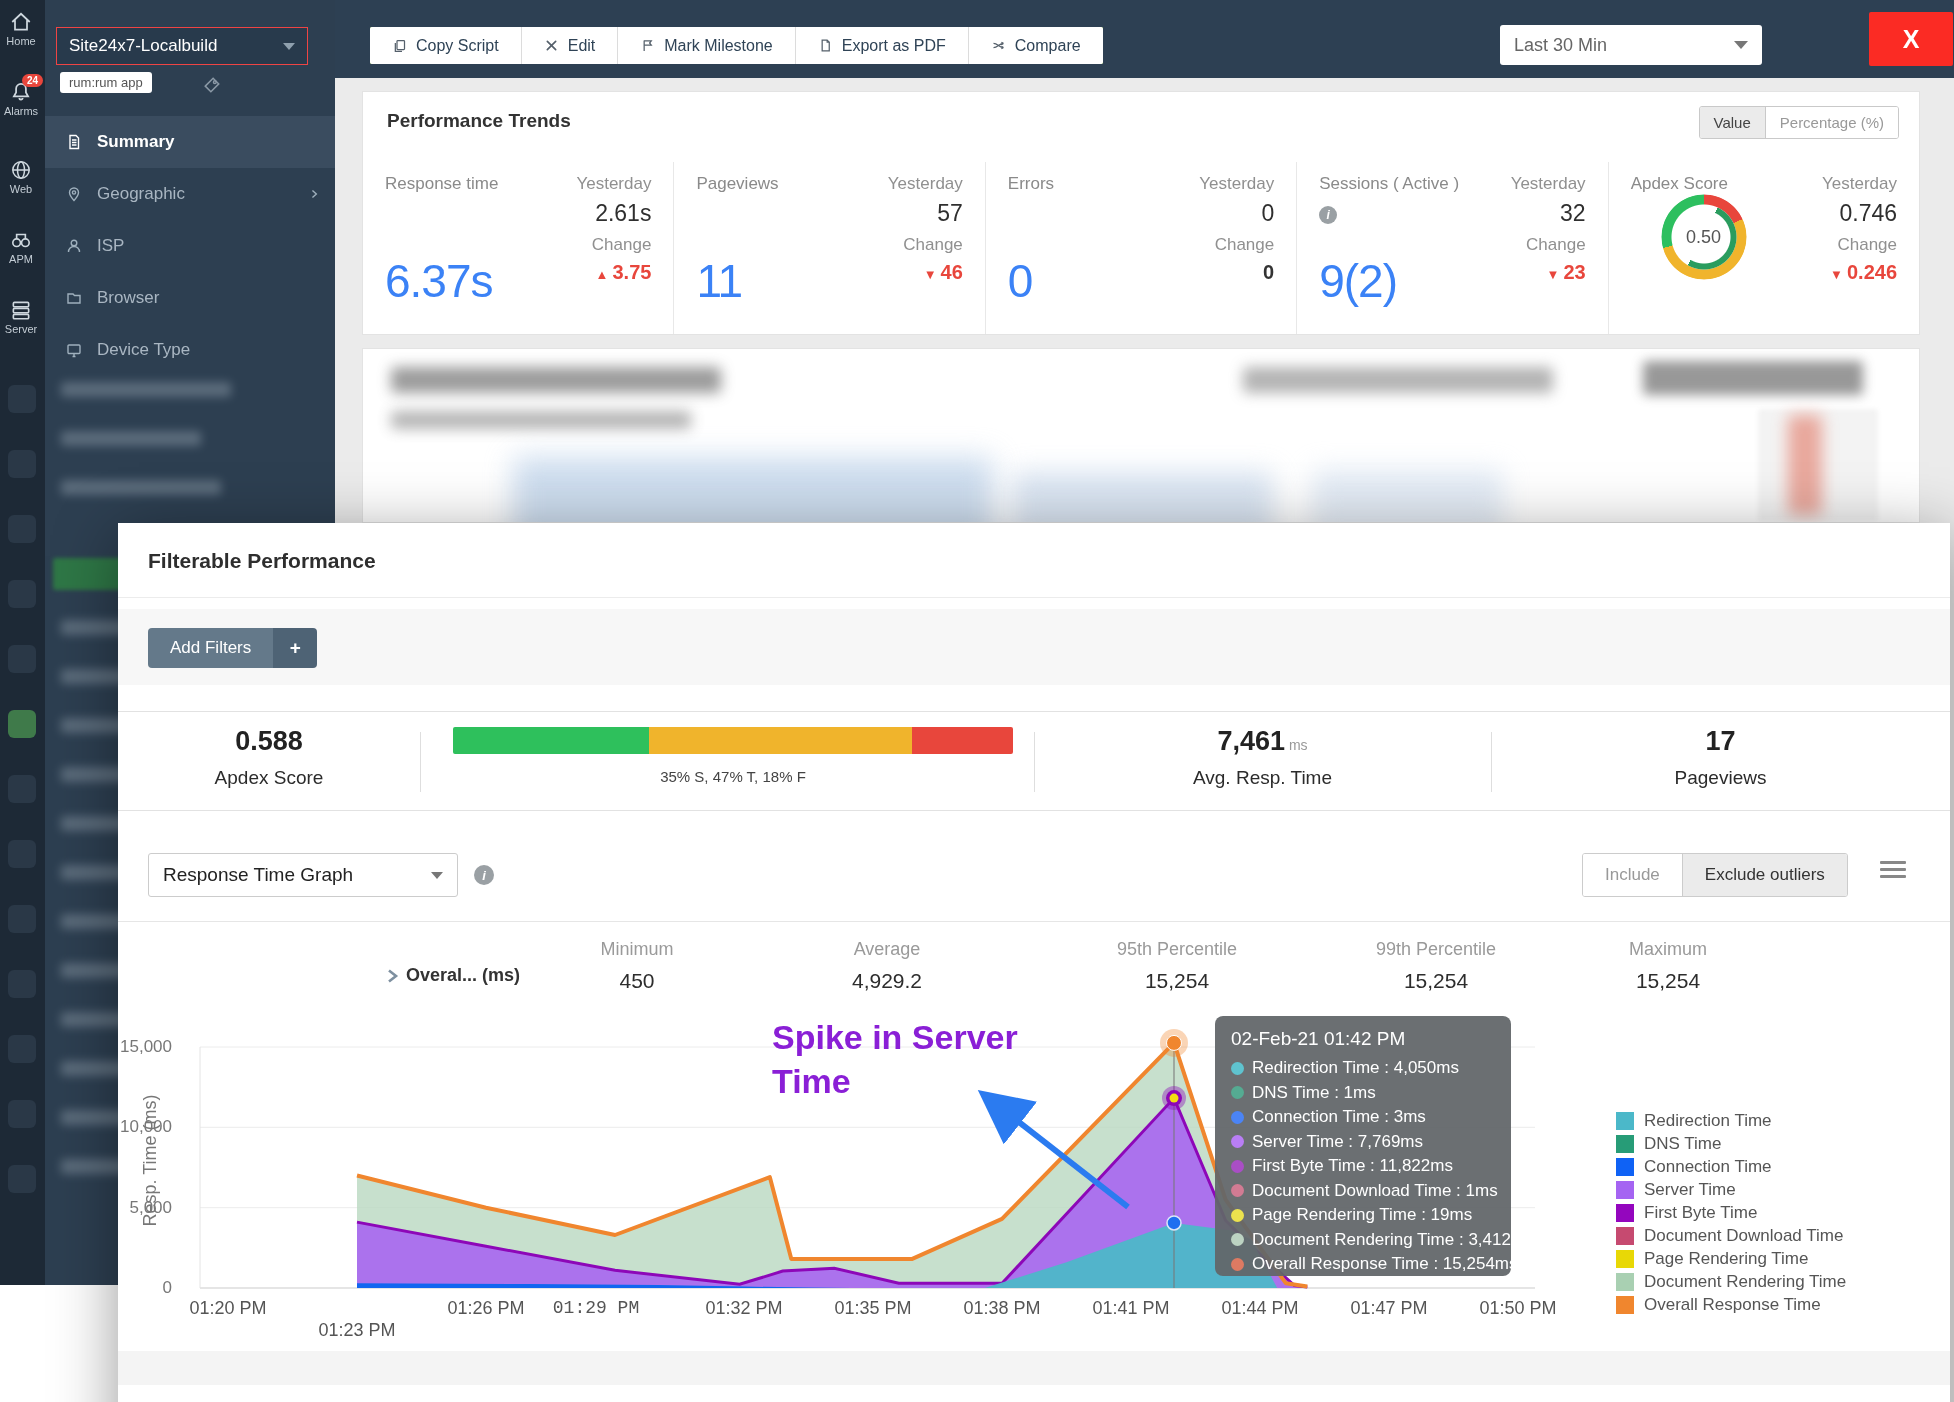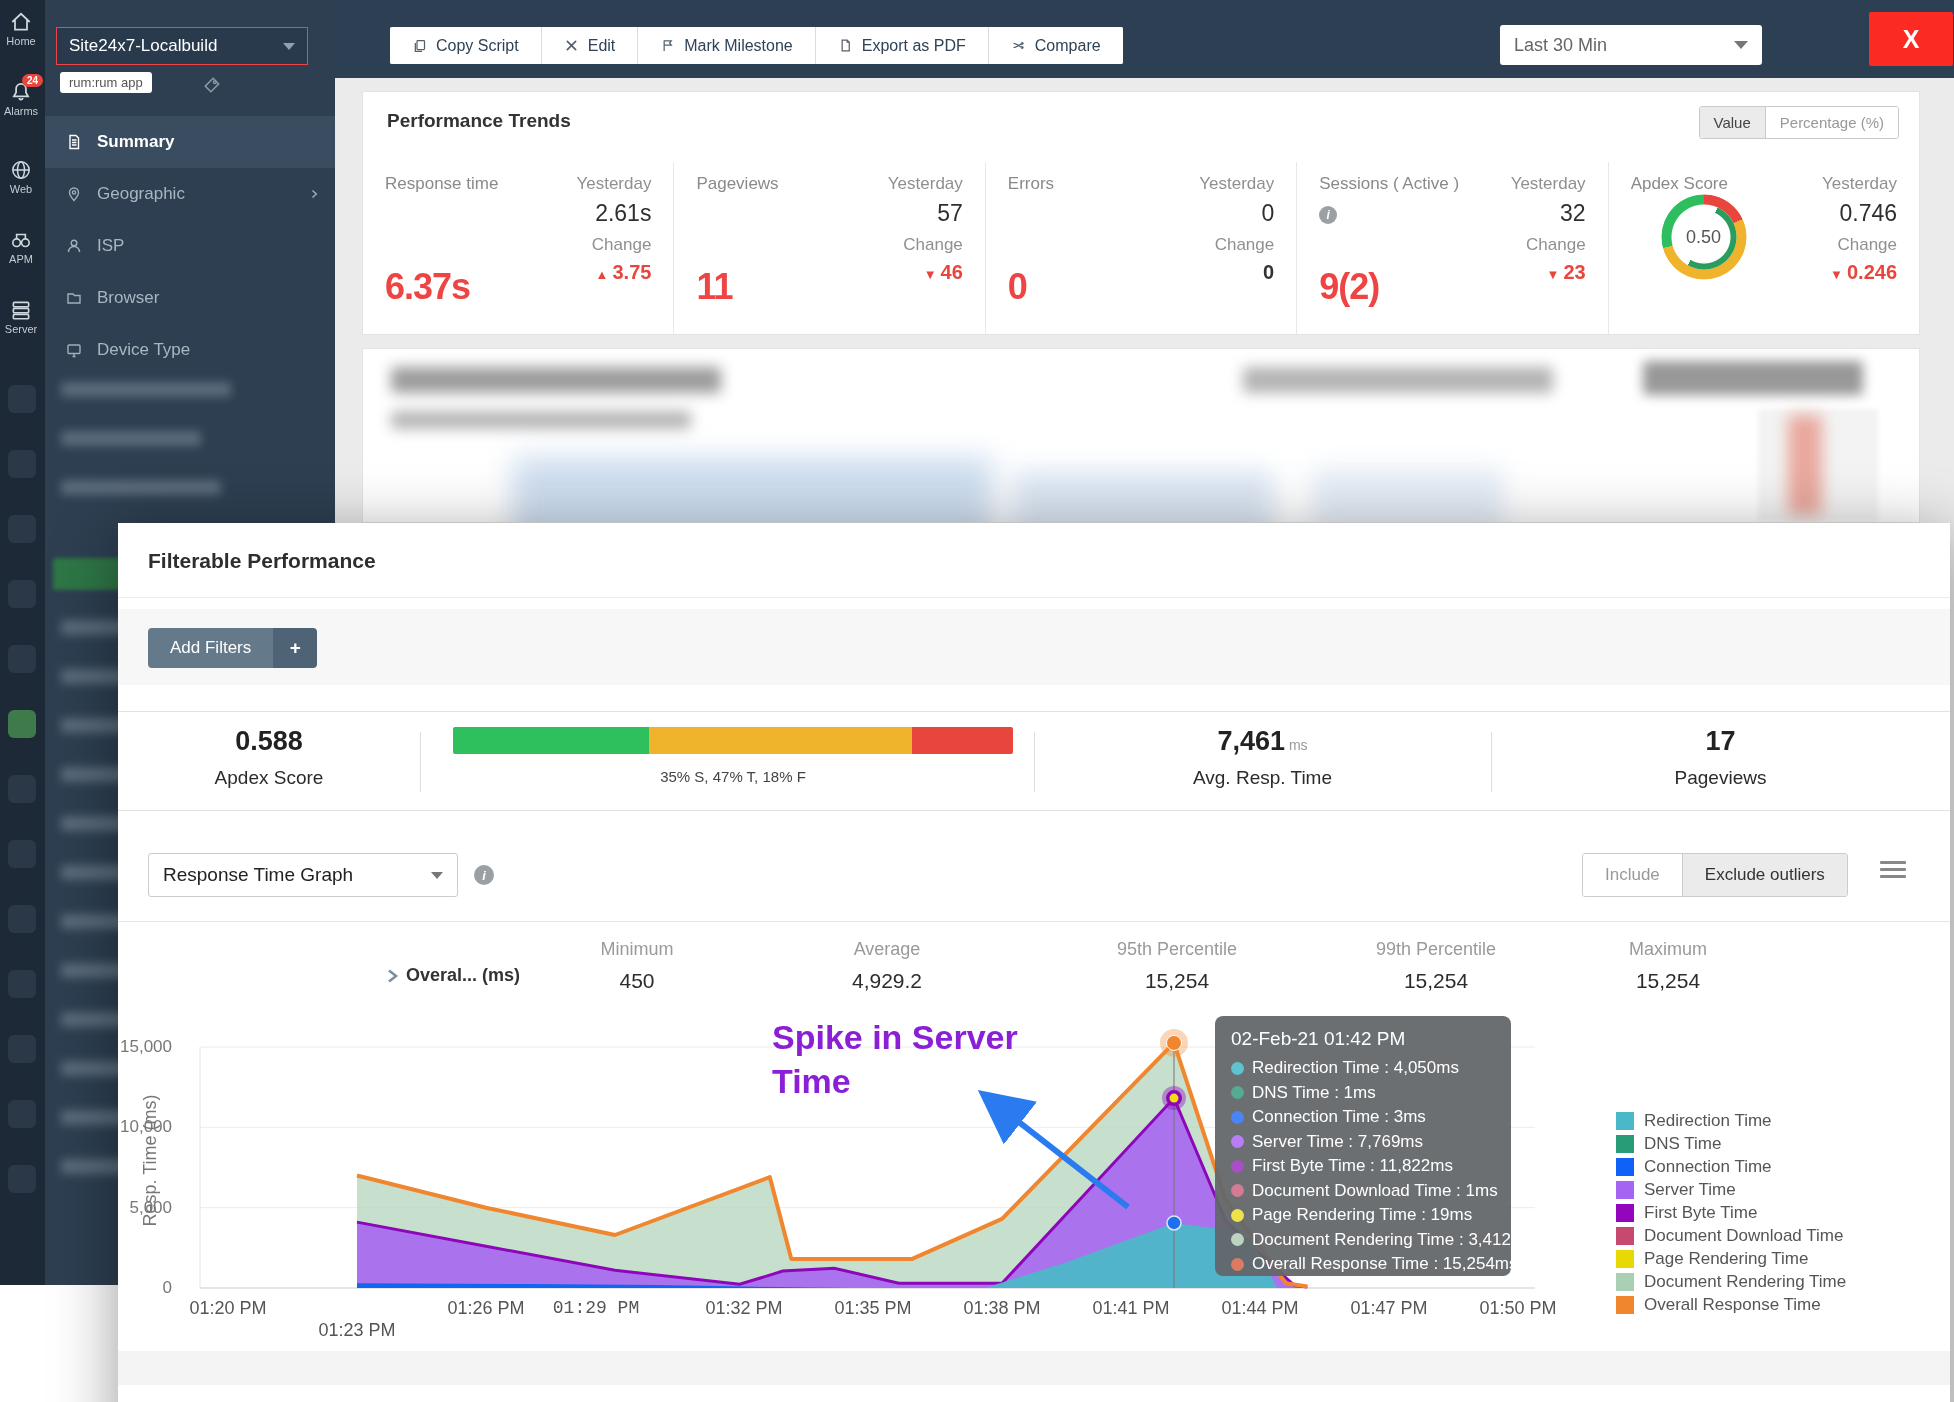--- a/index.html
+++ b/index.html
@@ -22,41 +22,41 @@
   .app-tag { position:absolute; left:15px; top:72px; background:#fff; color:#555; font-size:13px; padding:3px 9px; border-radius:3px; }
   .menu { position:absolute; left:0; top:116px; width:100%; }
   .menu-item { height:52px; display:flex; align-items:center; padding-left:20px; color:#a9b6c2; font-size:17px; gap:14px; }
   .menu-item.active { background:#3a4c5f; color:#fff; font-weight:bold; }
   .menu-item .mchev { margin-left:auto; margin-right:14px; }
   .sb-blur { position:absolute; left:16px; width:170px; height:15px; background:#8796a4; filter:blur(5px); opacity:.5; border-radius:3px; }
   .sb-green { position:absolute; left:8px; top:558px; width:84px; height:32px; background:#2f7a46; filter:blur(2px); opacity:.95; border-radius:3px; }
 
   
   .topbar { position:absolute; left:335px; top:0; width:1619px; height:78px; background:#2d4053; z-index:2; }
-  .btn-group { position:absolute; left:35px; top:27px; height:37px; display:flex; background:#bef264; border-radius:2px; overflow:hidden;margin-left:20px; }
+  .btn-group { position:absolute; left:35px; top:27px; height:37px; display:flex; background:#bef264; border-radius:2px; overflow:hidden; }
   .tb-btn { display:flex; align-items:center; gap:9px; padding:0 22px; font-size:16px; color:#2f4356; border-right:1px solid #dcdcdc; cursor:pointer; background:#fff; white-space:nowrap; }
   .tb-btn:last-child { border-right:none; }
   .time-select { position:absolute; left:1165px; top:25px; width:262px; height:40px; background:#fff; border-radius:3px; display:flex; align-items:center; padding:0 14px; font-size:18px; color:#666; }
   .time-select .caret { margin-left:auto; width:0; height:0; border-left:7px solid transparent; border-right:7px solid transparent; border-top:8px solid #777; }
   .close-btn { position:absolute; left:1534px; top:12px; width:84px; height:54px; background:#fb2b24; color:#fff; font-size:25px; font-weight:bold; display:flex; align-items:center; justify-content:center; border-radius:2px; cursor:pointer; }
 
   
   .pagebg { position:absolute; left:335px; top:78px; width:1619px; height:1324px; background:#ebebeb; z-index:1; }
 
   
   .trends { position:absolute; left:362px; top:91px; width:1558px; height:244px; background:#fff; border:1px solid #e3e3e3; z-index:4; }
   .trends-title { position:absolute; left:24px; top:18px; font-size:19px; font-weight:bold; color:#333; }
   .vp-toggle { position:absolute; right:20px; top:14px; display:flex; border:1px solid #c9c9c9; border-radius:3px; overflow:hidden; font-size:15px; }
   .vp-toggle .seg { padding:7px 14px; background:#fff; color:#999; cursor:pointer; }
   .vp-toggle .seg.on { background:#ebebeb; color:#444; border-right:1px solid #c9c9c9; }
   .metrics { position:absolute; left:0; top:70px; width:100%; height:172px; display:flex; }
   .mcol { flex:1; position:relative; border-left:1px solid #e8e8e8; }
   .mcol:first-child { border-left:none; }
   .m-label { position:absolute; left:22px; top:12px; font-size:17px; color:#8a8a8a; }
-  .m-value { position:absolute; left:22px; bottom:26px; font-size:36px; font-weight:700; color:#ef4444; letter-spacing:-1px; }
+  .m-value { position:absolute; left:22px; bottom:26px; font-size:46px; font-weight:400; color:#3b82f6; letter-spacing:-1px; }
   .m-right { position:absolute; right:22px; top:12px; text-align:right; }
   .m-yl, .m-cl { font-size:17px; color:#909090; }
   .m-yv { font-size:23px; color:#2f2f2f; font-weight:500; margin:6px 0 8px; }
   .m-cv { font-size:20px; font-weight:600; margin-top:6px; }
   .m-cv .arr { font-size:13px; margin-right:4px; }
   .m-info { position:absolute; left:22px; top:44px; }
   .info-ic { width:18px; height:18px; border-radius:50%; background:#9aa0a4; color:#fff; font-size:12px; font-weight:bold; font-style:italic; display:flex; align-items:center; justify-content:center; }
   .donut { position:absolute; left:52px; top:32px; width:86px; height:86px; }
   .donut .ring, .donut .inner-ring { position:absolute; border-radius:50%; }
   .donut .ring { inset:0;

